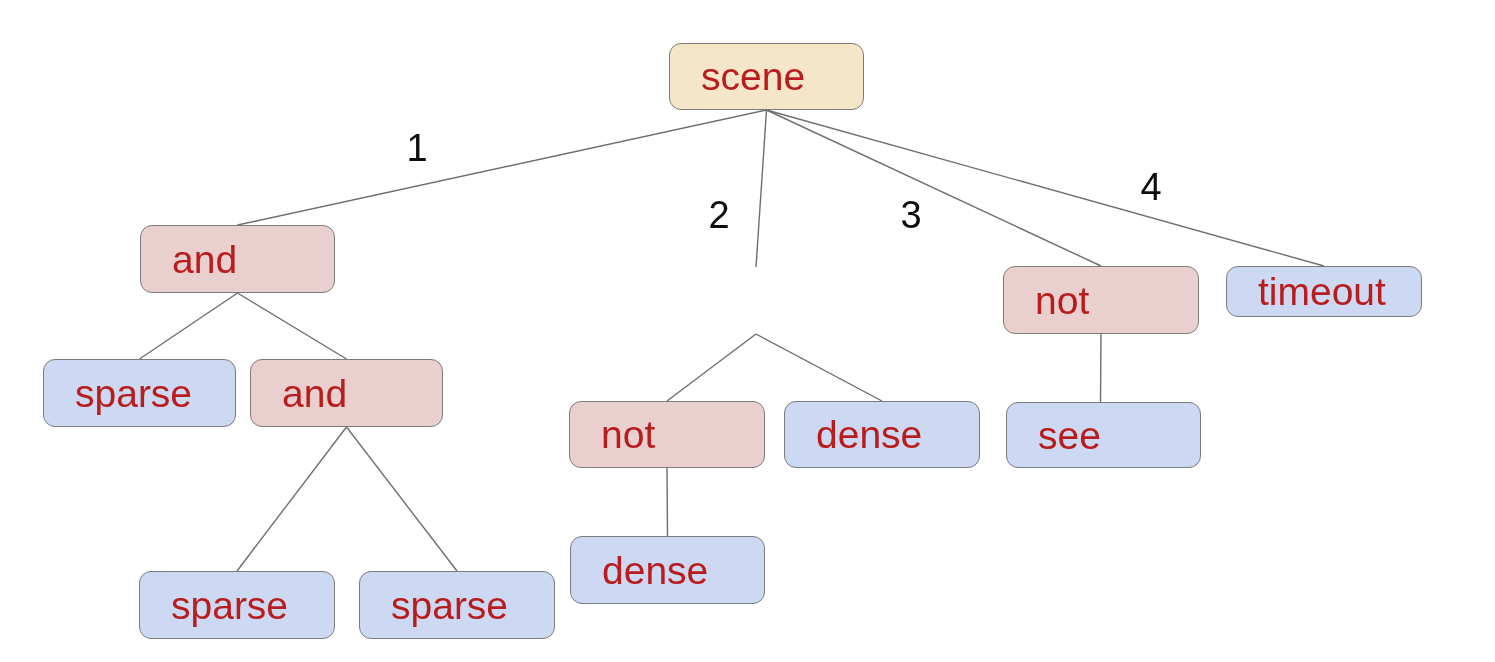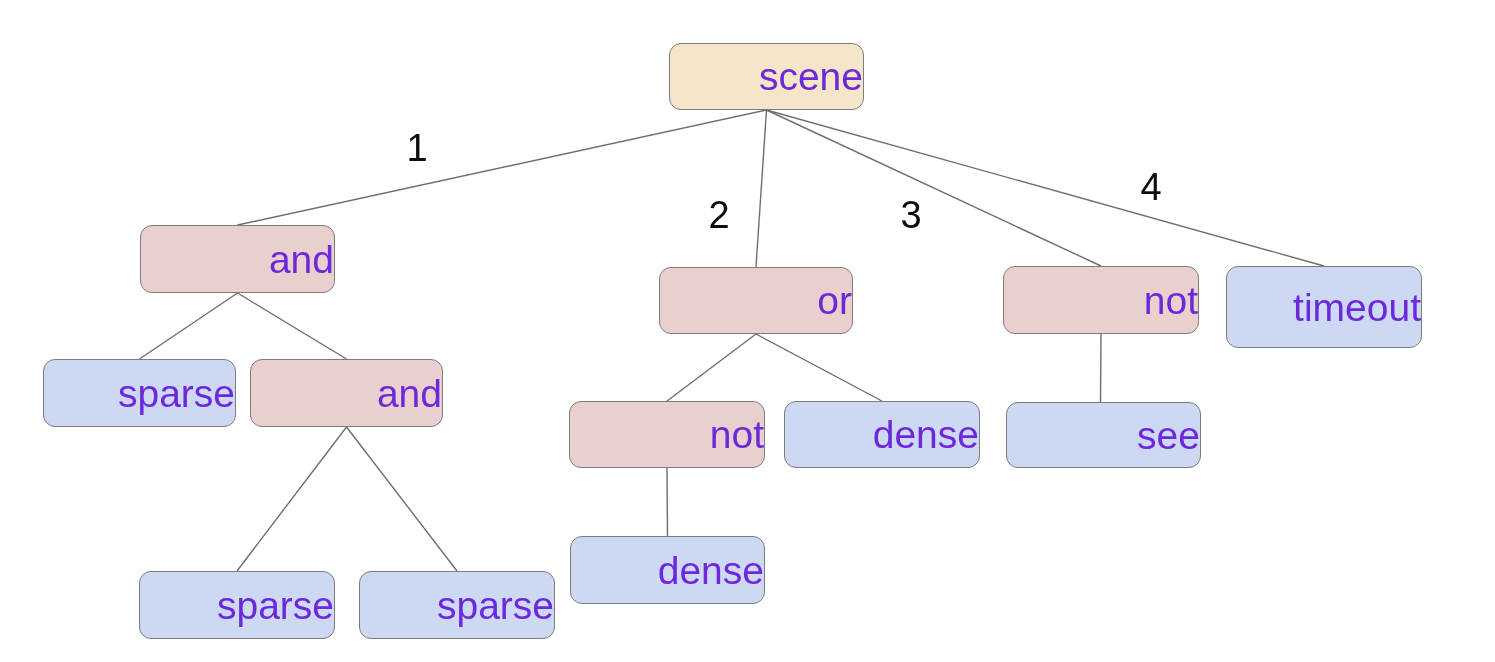--- a/index.html
+++ b/index.html
@@ -22,24 +22,25 @@
     width: 1495px;
     height: 662px;
   }
   .node {
     position: absolute;
     box-sizing: border-box;
     border: 1.5px solid #7c7c7c;
     border-radius: 12px;
     display: flex;
     align-items: center;
-    justify-content: flex-end;
+    justify-content: flex-start;
     font-size: 39px;
     line-height: 1;
-    color: #6d28d9;
+    color: #b91c1c;
+    padding-left: 31px;
   }
   .edge-label {
     position: absolute;
     transform: translate(-50%, -50%);
     font-size: 38px;
     line-height: 1;
     color: #0d0d0d;
     white-space: nowrap;
   }
 </style>
@@ -65,27 +66,24 @@
 <div class="edge-label" style="left: 417px; top: 148px;">1</div>
     <div class="edge-label" style="left: 719px; top: 215px;">2</div>
     <div class="edge-label" style="left: 911px; top: 215px;">3</div>
     <div class="edge-label" style="left: 1151px; top: 187px;">4</div>
     <div class="node" style="left: 669px; top: 43px; width: 195px; height: 67px; background: rgb(245, 229, 201);">
       <span>scene</span>
     </div>
     <div class="node" style="left: 140px; top: 225px; width: 195px; height: 68px; background: rgb(233, 208, 207);">
       <span>and</span>
     </div>
-    <div class="node" style="left: 659px; top: 267px; width: 194px; height: 67px; background: rgb(233, 208, 207);">
-      <span>or</span>
-    </div>
     <div class="node" style="left: 1003px; top: 266px; width: 196px; height: 68px; background: rgb(233, 208, 207);">
       <span>not</span>
     </div>
-    <div class="node" style="left: 1226px; top: 266px; width: 196px; height: 82px; background: rgb(205, 217, 242);">
+    <div class="node" style="left: 1226px; top: 266px; width: 196px; height: 51px; background: rgb(205, 217, 242);">
       <span>timeout</span>
     </div>
     <div class="node" style="left: 43px; top: 359px; width: 193px; height: 68px; background: rgb(205, 217, 242);">
       <span>sparse</span>
     </div>
     <div class="node" style="left: 250px; top: 359px; width: 193px; height: 68px; background: rgb(233, 208, 207);">
       <span>and</span>
     </div>
     <div class="node" style="left: 569px; top: 401px; width: 196px; height: 67px; background: rgb(233, 208, 207);">
       <span>not</span>

